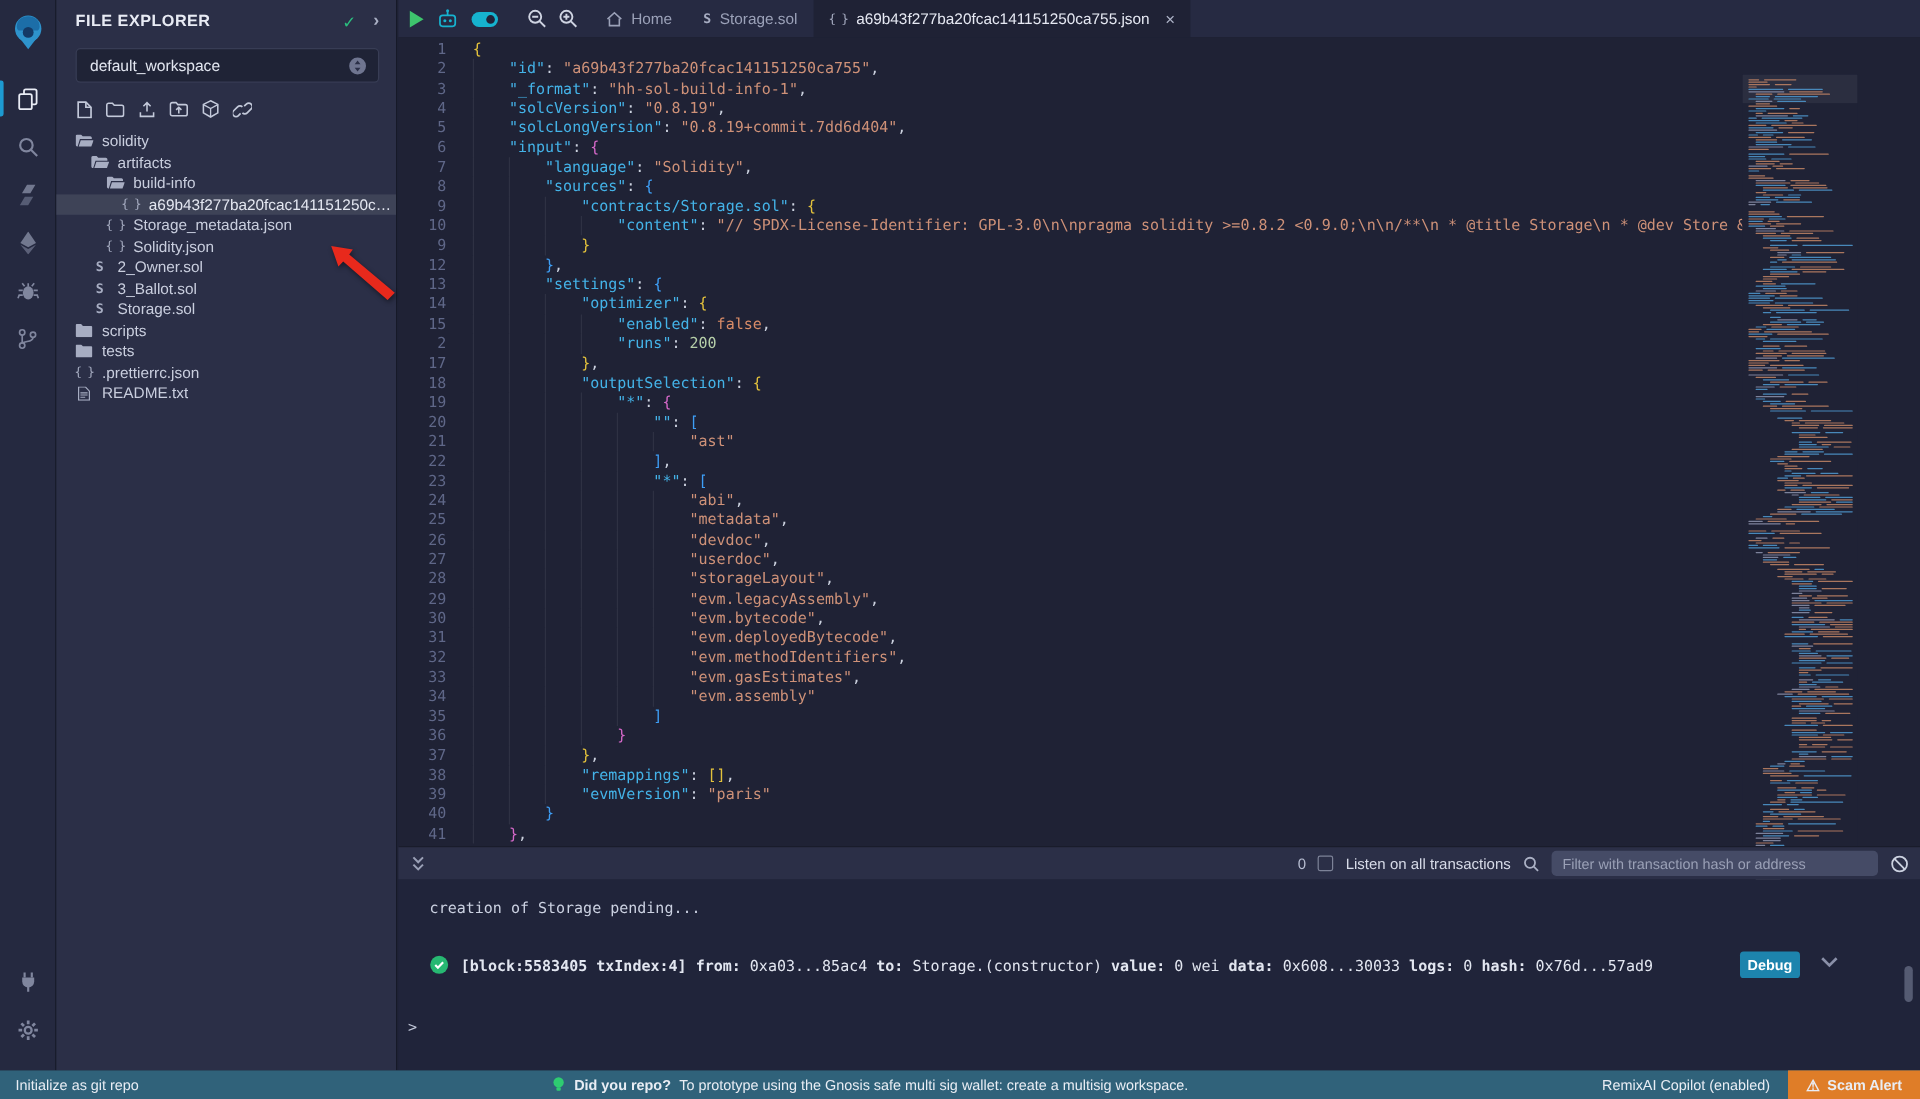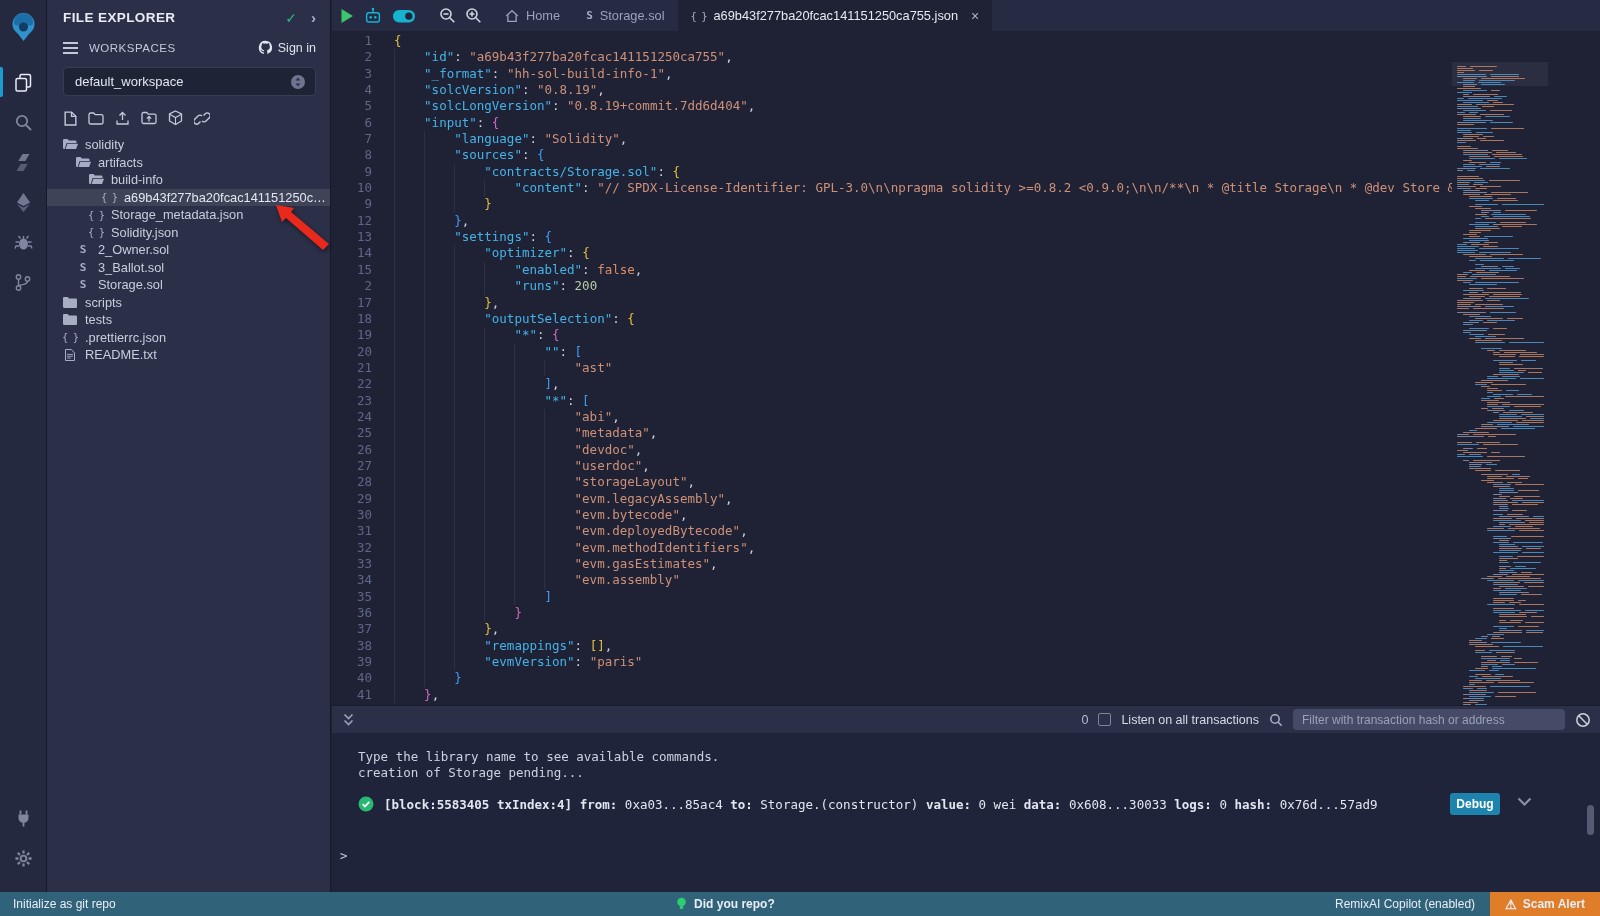--- a/index.html
+++ b/index.html
@@ -185,34 +185,20 @@
       <path d="M10 1.5v3.2M10 15.3v3.2M1.5 10h3.2M15.3 10h3.2M4 4l2.3 2.3M13.7 13.7L16 16M16 4l-2.3 2.3M6.3 13.7L4 16" stroke="currentColor" stroke-width="2.4"></path>
     </svg>
   </div>
 </div>
 
 <div class="panel">
   <div class="p-head">
     <span class="p-title">FILE EXPLORER</span>
     <span class="p-check">✓</span>
     <span class="p-chev">›</span>
-  </div>
-  <div class="ws-row">
-    <span>
-      <svg width="15" height="12" viewBox="0 0 15 12">
-          <path d="M0 1h15M0 6h15M0 11h15" stroke="#c3c9da" stroke-width="1.8"></path>
-        </svg>
-    </span>
-    <span class="ws-label">WORKSPACES</span>
-    <span class="signin">
-      <svg width="15" height="15" viewBox="0 0 16 16">
-          <path fill="#dfe3ee" d="M8 .8a7.2 7.2 0 00-2.3 14c.4.1.5-.2.5-.4v-1.4c-2 .4-2.4-1-2.4-1-.3-.8-.8-1-.8-1-.7-.5 0-.5 0-.5.7 0 1.1.8 1.1.8.7 1.1 1.8.8 2.2.6 0-.5.3-.8.5-1-1.6-.2-3.3-.8-3.3-3.6 0-.8.3-1.4.7-1.9 0-.2-.3-1 .1-2 0 0 .6-.2 2 .7a6.9 6.9 0 013.6 0c1.4-.9 2-.7 2-.7.4 1 .1 1.8.1 2 .4.5.7 1.1.7 1.9 0 2.8-1.7 3.4-3.3 3.6.3.2.5.7.5 1.4v2c0 .2.1.5.5.4A7.2 7.2 0 008 .8z"></path>
-        </svg>
-      <span>Sign in</span>
-    </span>
   </div>
   <div class="ws-select">
     <span>default_workspace</span>
     <svg width="16" height="16" viewBox="0 0 16 16">
       <circle cx="8" cy="8" r="7" fill="#6f7590"></circle>
       <path d="M8 3.5l2.4 3H5.6zM8 12.5l2.4-3H5.6z" fill="#2b2f47"></path>
     </svg>
   </div>
   <div class="ops">
     <span class="op">
@@ -1034,21 +1020,20 @@
     <span>
       <svg width="16" height="16" viewBox="0 0 16 16">
           <circle cx="8" cy="8" r="6.2" fill="none" stroke="#ccd2e0" stroke-width="1.5"></circle>
           <path d="M3.8 3.8l8.4 8.4" stroke="#ccd2e0" stroke-width="1.5"></path>
         </svg>
     </span>
   </div>
 
   <div class="termbody">
     <div class="tlines">
-      <div>Type the library name to see available commands.</div>
       <div>creation of Storage pending...</div>
     </div>
     <div class="txrow">
       <svg width="16" height="16" viewBox="0 0 16 16">
         <circle cx="8" cy="8" r="7.5" fill="#27b872"></circle>
         <path d="M4.7 8.2l2.2 2.3 4.4-4.7" fill="none" stroke="#fff" stroke-width="1.8"></path>
       </svg>
       <span class="txtext"><span class="txb">[block:5583405 txIndex:4]</span><span>  </span><span class="txb">from:</span><span> 0xa03...85ac4 </span><span class="txb">to:</span><span> Storage.(constructor) </span><span class="txb">value:</span><span> 0 wei </span><span class="txb">data:</span><span> 0x608...30033 </span><span class="txb">logs:</span><span> 0 </span><span class="txb">hash:</span><span> 0x76d...57ad9</span></span>
     </div>
     <button class="debug-btn">Debug</button>
@@ -1063,19 +1048,20 @@
 </div>
 
 <div class="statusbar">
   <span class="sb-left">Initialize as git repo</span>
   <span class="sb-center">
     <svg width="11" height="15" viewBox="0 0 11 15">
       <circle cx="5.5" cy="5" r="4.3" fill="#2ecc71"></circle>
         <rect x="3.7" y="9" width="3.6" height="3" rx="1" fill="#2ecc71"></rect>
     </svg>
     <span class="sb-bold">Did you repo?</span>
+    <span>To prototype using the Gnosis safe multi sig wallet: create a multisig workspace.</span>
   </span>
   <span class="sb-right">RemixAI Copilot (enabled)</span>
   <span class="sb-scam">
     <span class="sb-warn">⚠</span>
     <span>Scam Alert</span>
   </span>
 </div>
 
 </body></html>

